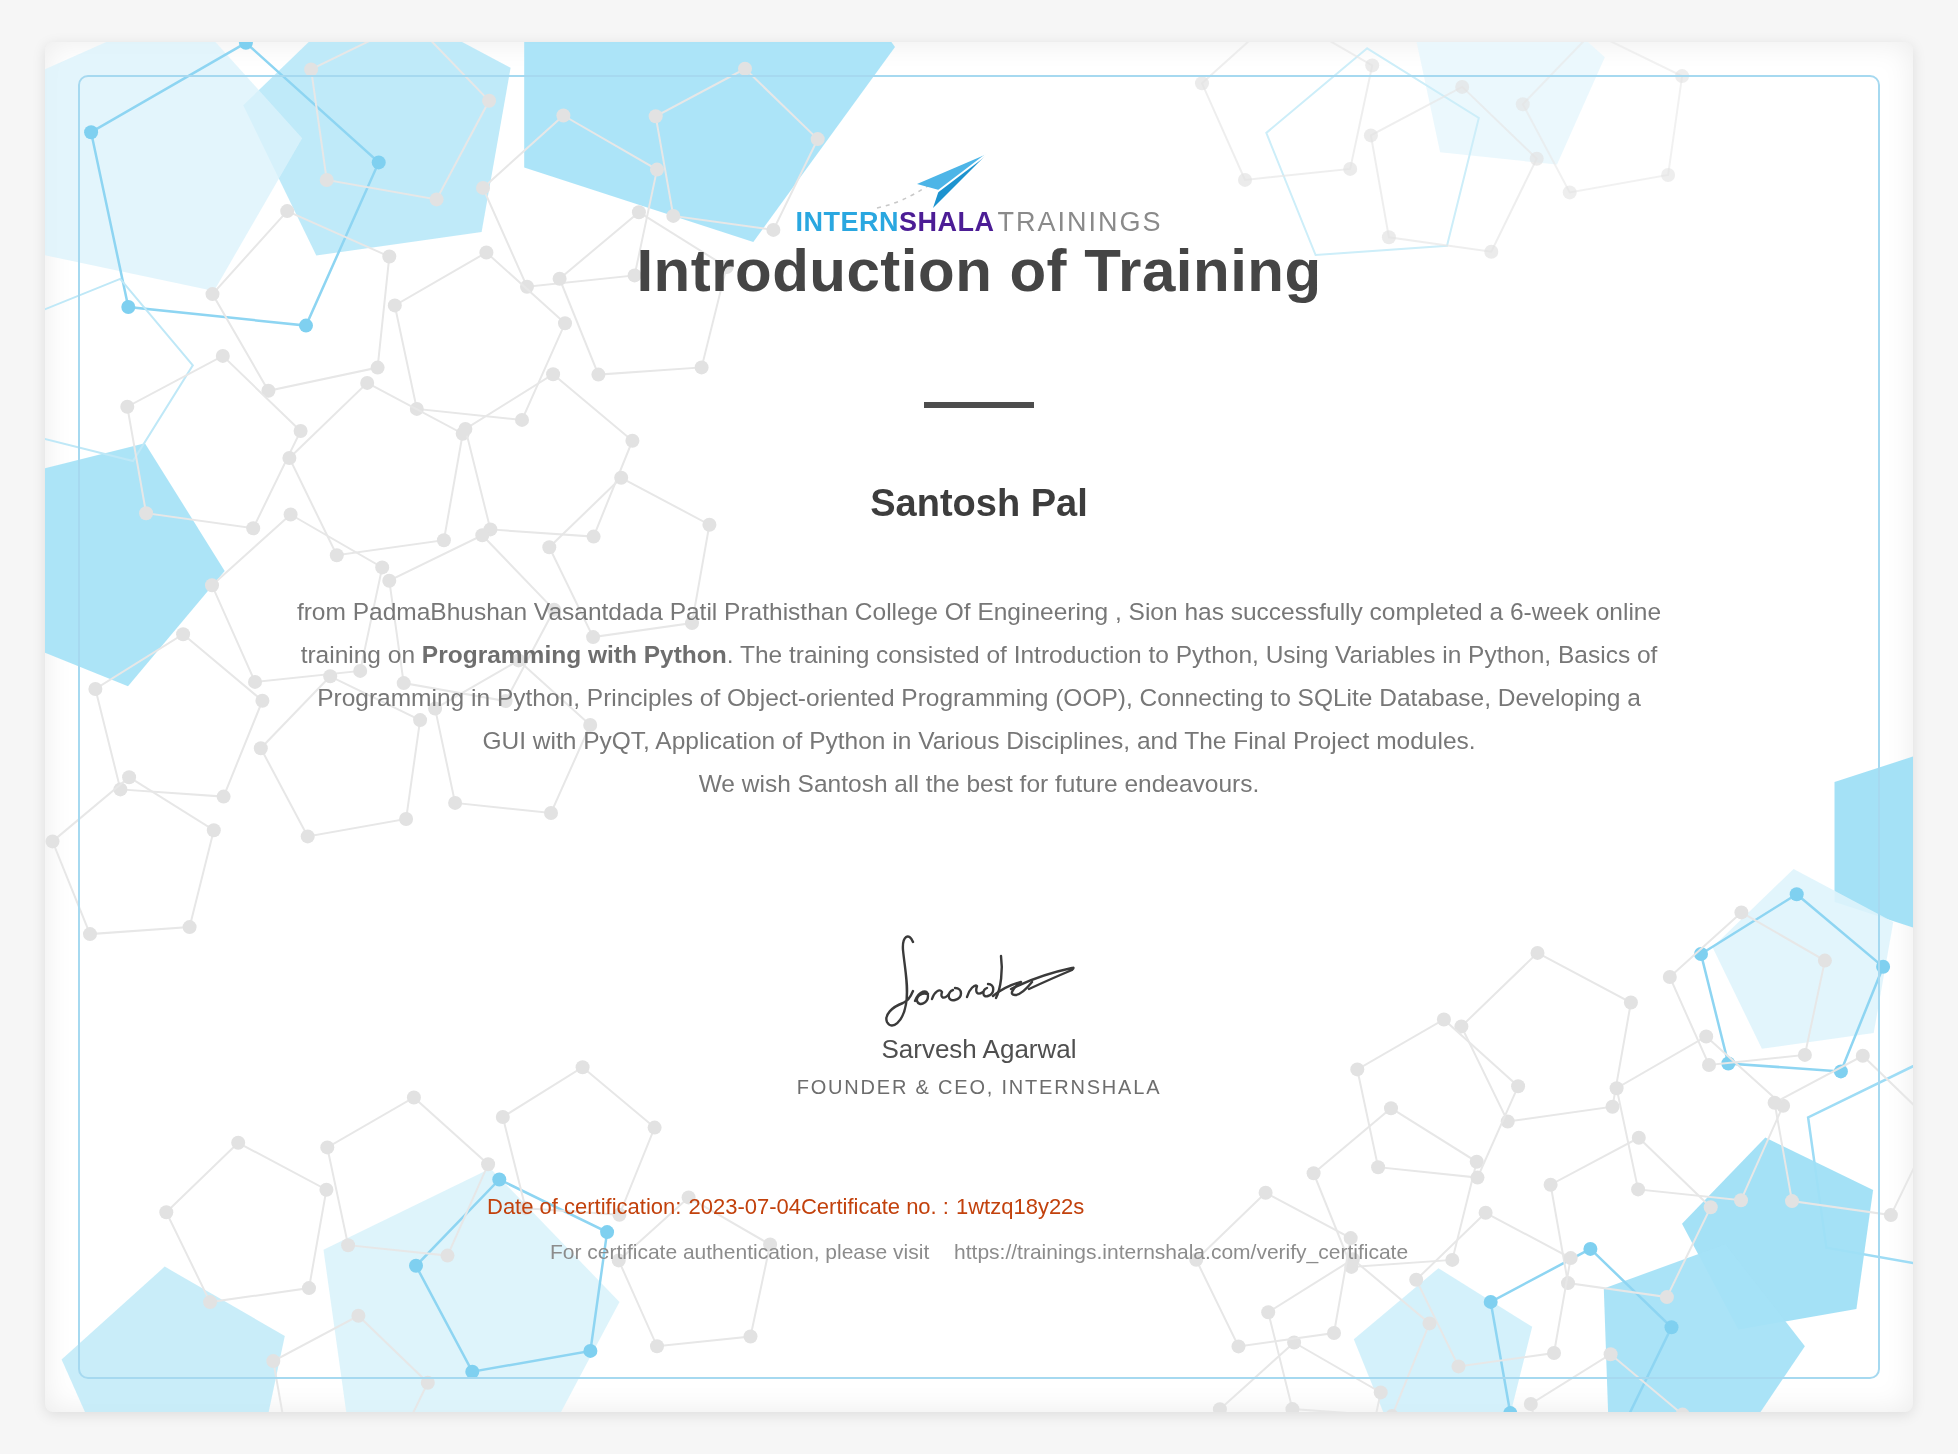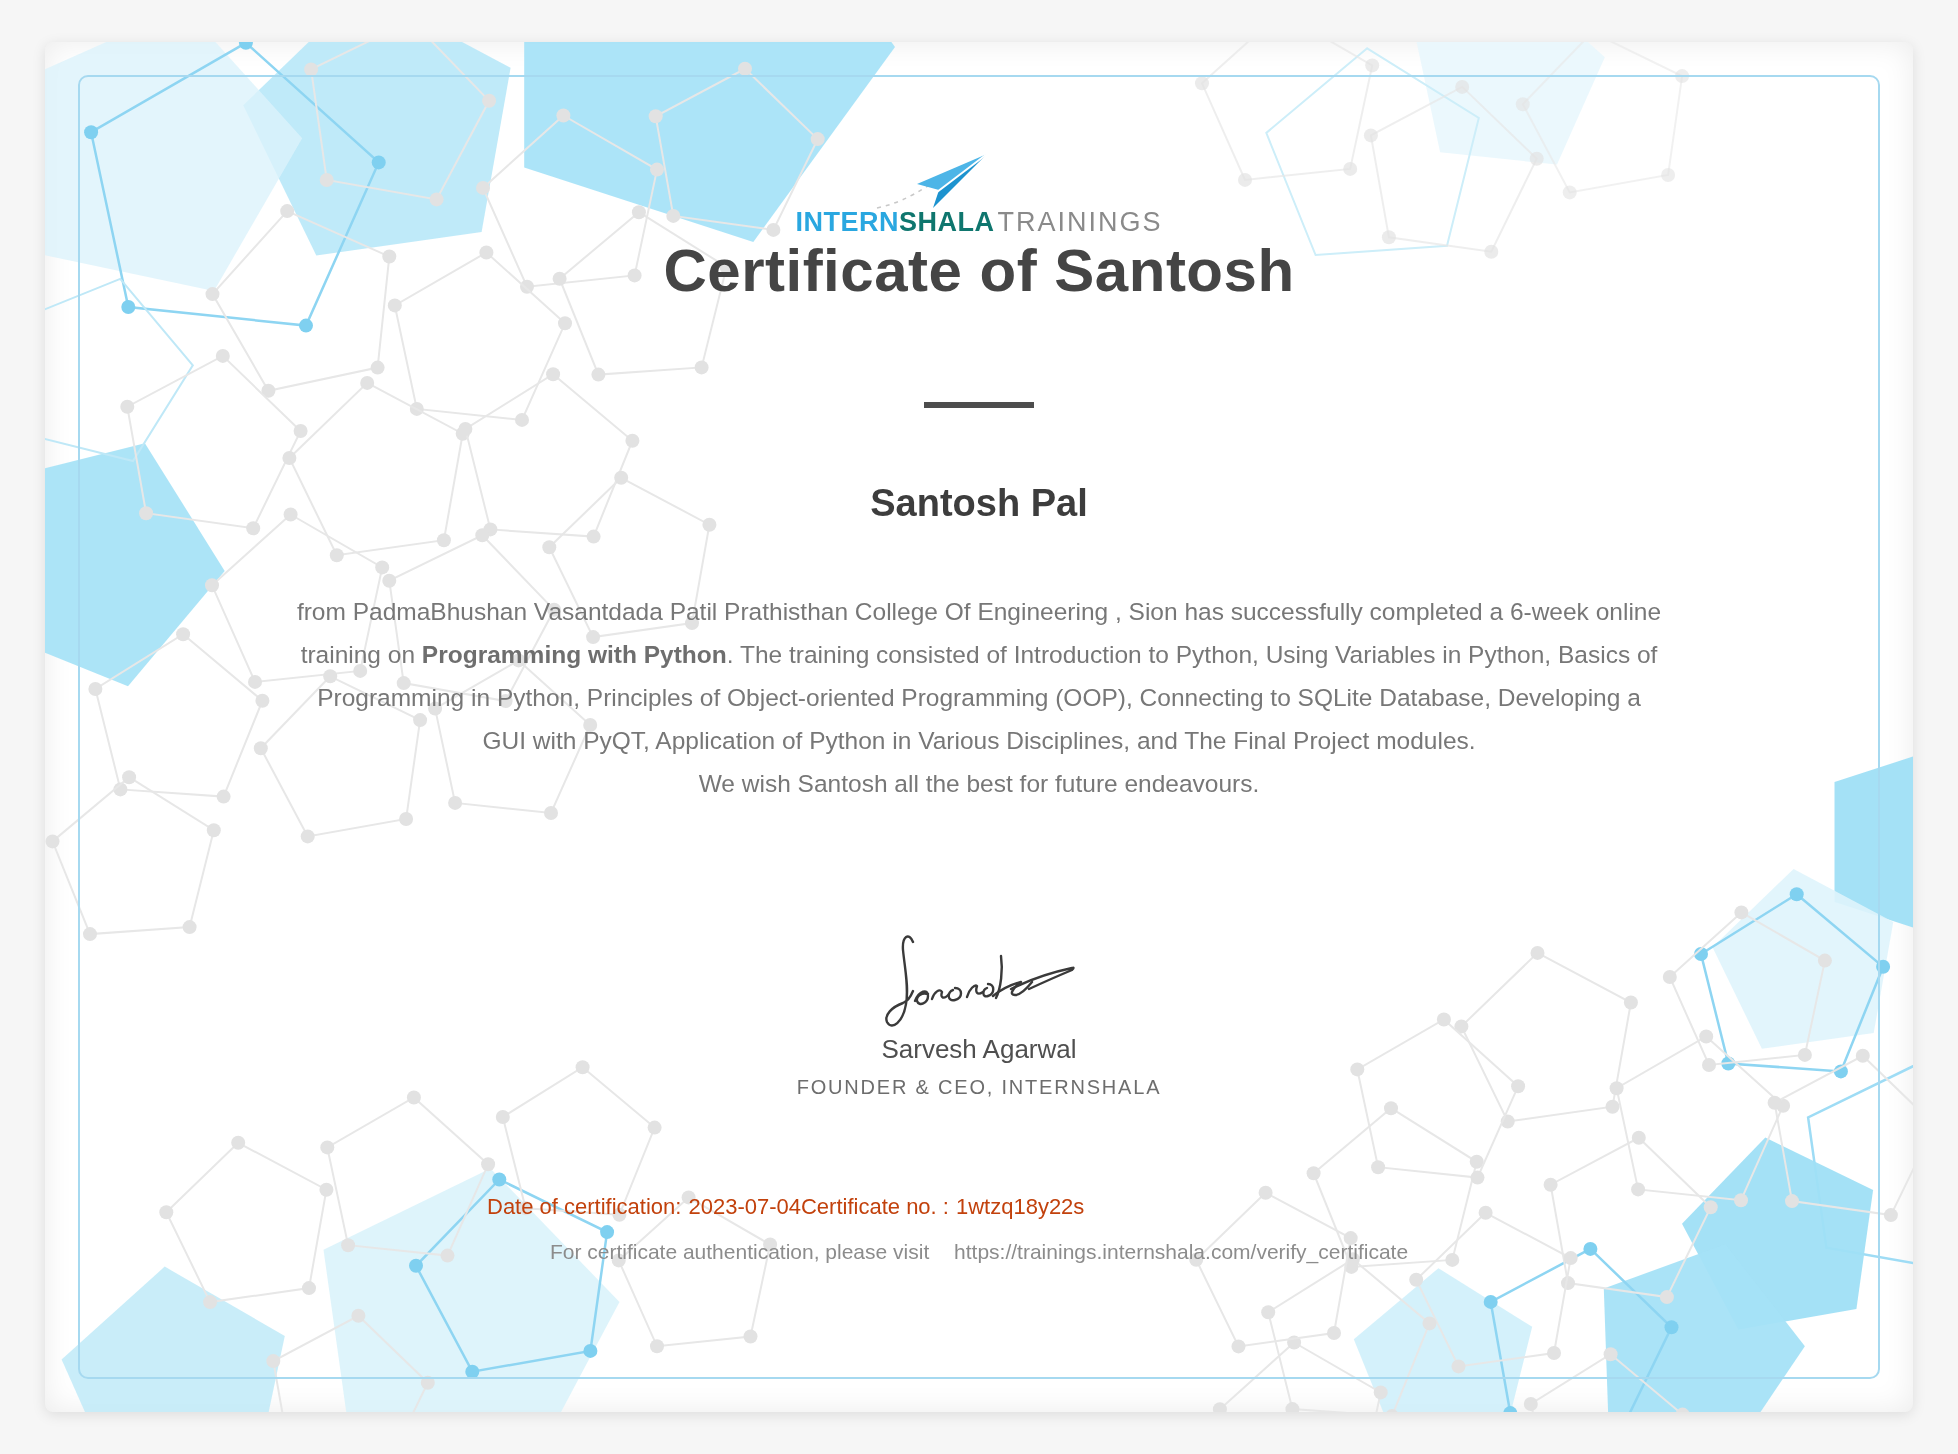--- a/index.html
+++ b/index.html
@@ -19,21 +19,21 @@
     position:absolute;left:33px;top:33px;right:33px;bottom:33px;
     border:2px solid #a6d9f0;border-radius:10px;z-index:2;pointer-events:none;
   }
   .layer{position:absolute;left:0;right:0;text-align:center;z-index:3;}
 
   
   .logo{top:110px;height:130px;}
   .logo-inner{position:relative;display:inline-block;padding-top:55px;white-space:nowrap;}
   .logo-text{font-size:27px;font-weight:bold;letter-spacing:.5px;}
   .logo-intern{color:#2aa7e0;}
-  .logo-shala{color:#0f766e;}
+  .logo-shala{color:#4c1d95;}
   .logo-trainings{color:#8a8a8a;font-weight:normal;letter-spacing:2px;margin-left:3px;}
   .logo-art{position:absolute;top:0;left:78px;}
 
   
   .title{top:196px;font-size:60px;line-height:66px;font-weight:bold;color:#454545;letter-spacing:.5px;}
   .divider{position:absolute;left:50%;top:360px;width:110px;height:6px;margin-left:-55px;background:#4d4d4d;z-index:3;}
 
   
   .name{top:438px;font-size:38px;line-height:46px;font-weight:bold;color:#3d3d3d;}
 
@@ -329,21 +329,21 @@
       <svg class="logo-art" width="124" height="60" viewBox="0 0 124 60">
         <path d="M4,56 C22,52 36,46 58,32" fill="none" stroke="#c8c8c8" stroke-width="1.6" stroke-dasharray="4 5"></path>
         <polygon points="114,2 44,32 66,38" fill="#4db5e7"></polygon>
         <polygon points="114,2 66,38 60,56" fill="#1d93cf"></polygon>
         <line x1="114" y1="2" x2="64" y2="40" stroke="#ffffff" stroke-width="2"></line>
       </svg>
       <div class="logo-text"><span class="logo-intern">INTERN</span><span class="logo-shala">SHALA</span><span class="logo-trainings">TRAININGS</span></div>
     </div>
   </div>
 
-  <div class="layer title">Certificate of Santosh</div>
+  <div class="layer title">Introduction of Training</div>
   <div class="divider"></div>
 
   <div class="layer name">Santosh Pal</div>
 
   <div class="layer body">
     <p><span>from PadmaBhushan Vasantdada Patil Prathisthan College Of Engineering , Sion has successfully completed a 6-week online training on </span><strong>Programming with Python</strong><span>. The training consisted of Introduction to Python, Using Variables in Python, Basics of Programming in Python, Principles of Object-oriented Programming (OOP), Connecting to SQLite Database, Developing a GUI with PyQT, Application of Python in Various Disciplines, and The Final Project modules.</span></p>
     <p>We wish Santosh all the best for future endeavours.</p>
   </div>
 
   <div class="layer sig-art">

